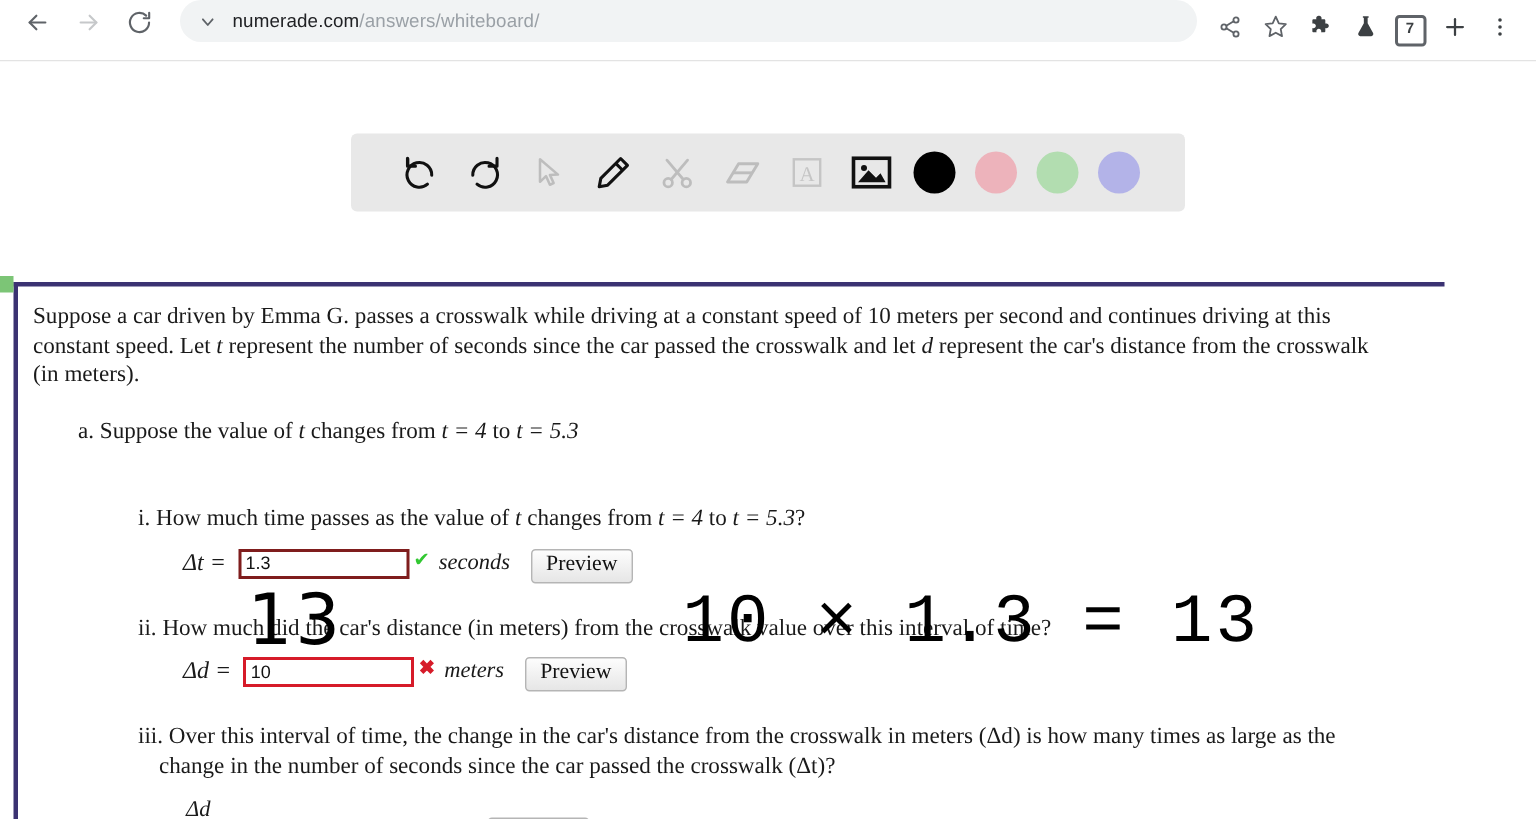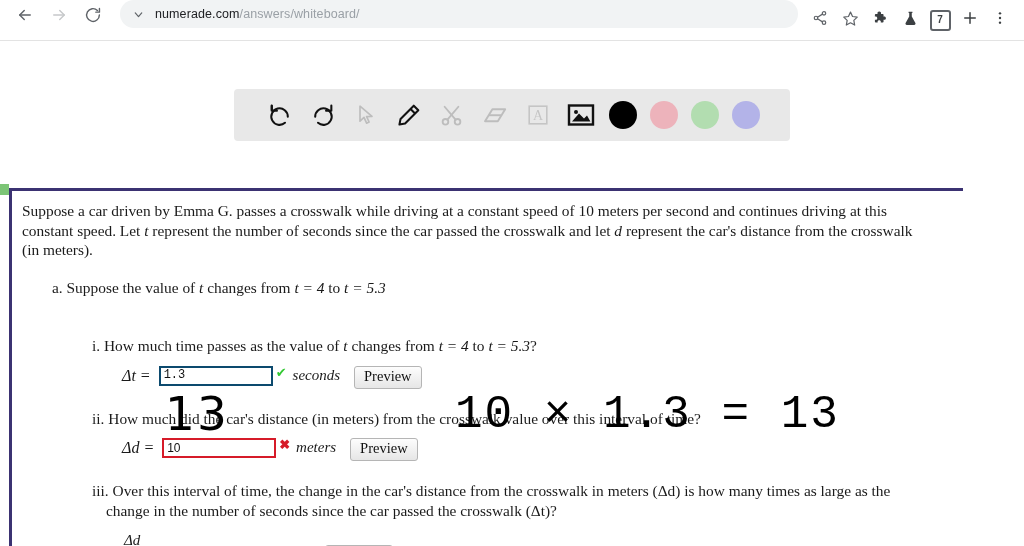--- a/index.html
+++ b/index.html
@@ -194,21 +194,21 @@
     box-sizing: border-box;
     background: #fff;
     font-family: "Liberation Sans", sans-serif;
     font-size: 12px;
     color: #111;
     padding: 1px 3px;
     display: flex;
     align-items: center;
     outline: none;
   }
-  .inputbox.ok { border: 2px solid #0c4a6e; width: 114px; font-family: Liberation Mono, monospace; }
+  .inputbox.ok { border: 2px solid #7f1d1d; width: 114px; }
   .inputbox.bad { border: 2px solid #d61b29; width: 114px; }
   .inputbox.wide { width: 128px; }
   .mark {
     font-size: 13px;
     margin-left: 3px;
     margin-right: 6px;
     line-height: 1;
   }
   .mark.ok { color: #32c832; }
   .mark.bad { color: #d61b29; font-weight: bold; }

